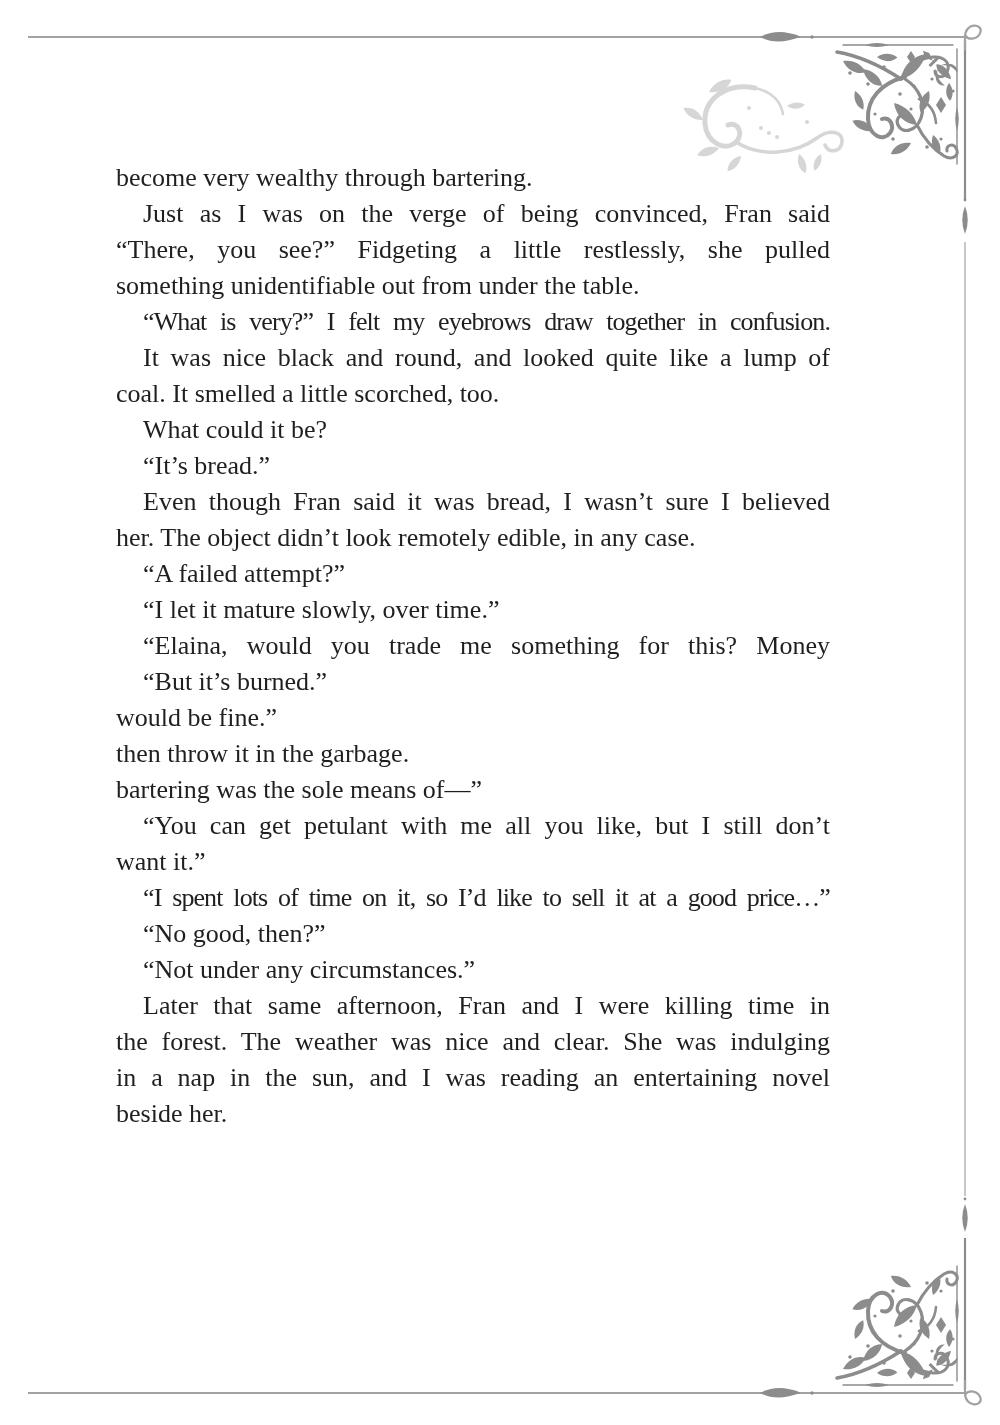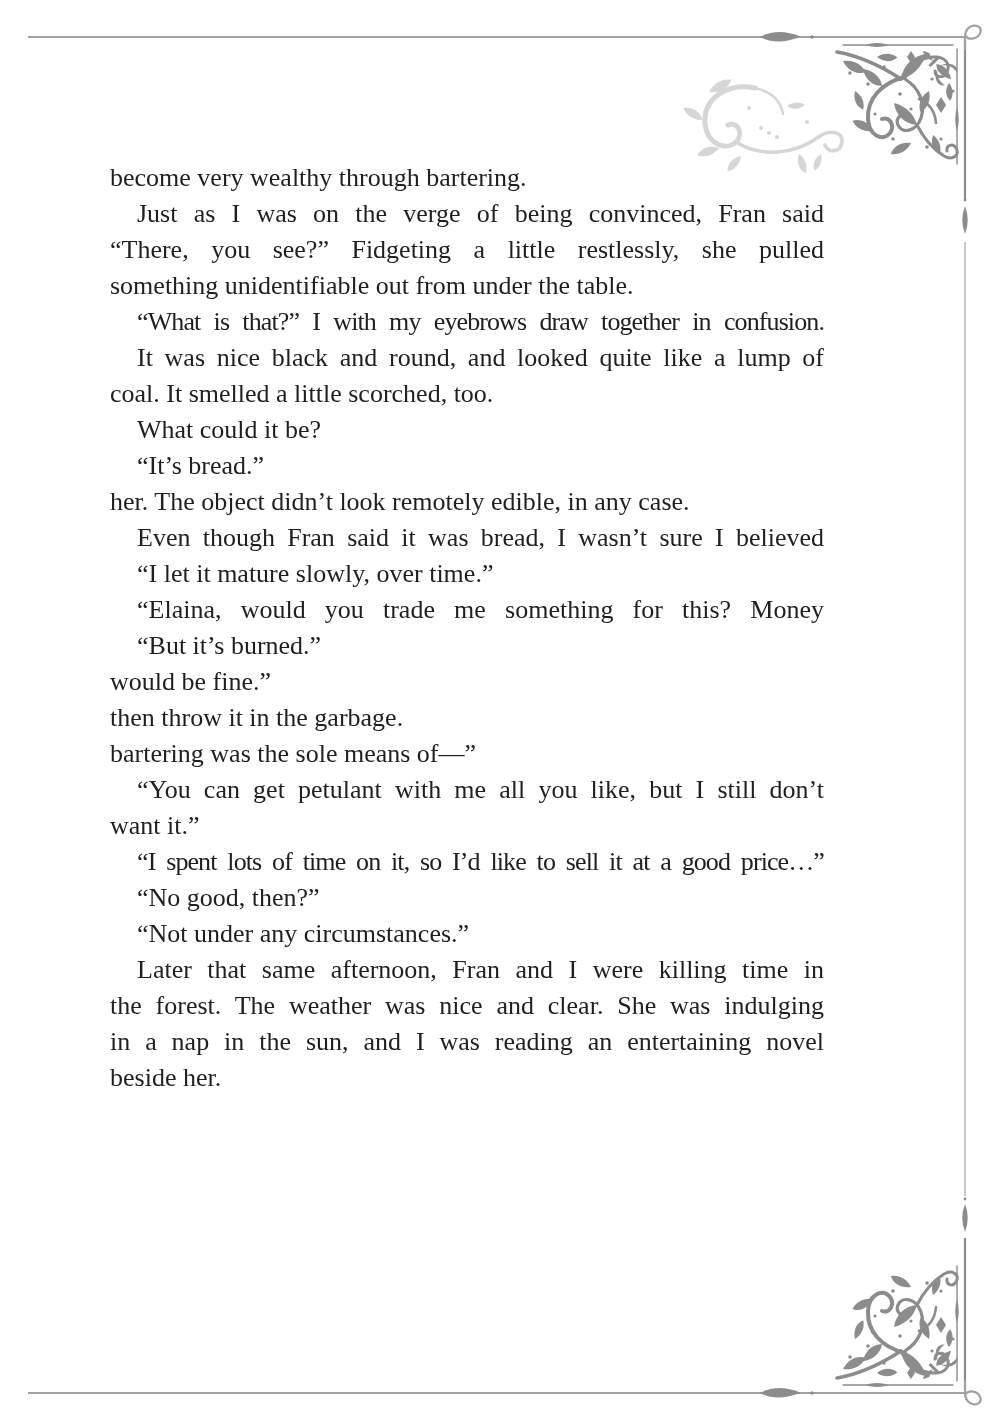--- a/index.html
+++ b/index.html
@@ -5,21 +5,21 @@
   html,body{margin:0;padding:0;}
   body{
     width:1000px;height:1425px;
     background:var(--page-bg,#ffffff);
     position:relative;overflow:hidden;
     font-family:"Liberation Serif","DejaVu Serif",serif;
   }
   .page{position:absolute;inset:0;}
   .frame-svg{position:absolute;left:0;top:0;}
   .text-block{
-    position:absolute;left:110px;top:160px;width:714px;
+    position:absolute;left:116px;top:160px;width:714px;
     font-size:26px;line-height:36px;color:var(--text-color,#1e1e1e);
   }
   .line{white-space:normal;}
   .line.ind{padding-left:27px;}
   .line.jus{text-align:justify;text-align-last:justify;}
   .line.con{letter-spacing:-0.9px;}
 </style>
 </head>
 <body>
 
@@ -124,27 +124,28 @@
 
     <use href="#cornerOrn" transform="translate(963,39)"></use>
     <use href="#cornerOrn" transform="translate(963,1391) scale(1,-1)"></use>
   </svg>
 
   <div class="text-block">
       <div class="line">become very wealthy through bartering.</div>
       <div class="line ind jus">Just as I was on the verge of being convinced, Fran said</div>
       <div class="line jus">“There, you see?” Fidgeting a little restlessly, she pulled</div>
       <div class="line">something unidentifiable out from under the table.</div>
-      <div class="line ind jus con">“What is that?” I with my eyebrows draw together in confusion.</div>
+      <div class="line ind jus con">“What is very?” I felt my eyebrows draw together in confusion.</div>
       <div class="line ind jus">It was nice black and round, and looked quite like a lump of</div>
       <div class="line">coal. It smelled a little scorched, too.</div>
       <div class="line ind">What could it be?</div>
       <div class="line ind">“It’s bread.”</div>
+      <div class="line ind jus">Even though Fran said it was bread, I wasn’t sure I believed</div>
       <div class="line">her. The object didn’t look remotely edible, in any case.</div>
-      <div class="line ind jus">Even though Fran said it was bread, I wasn’t sure I believed</div>
+      <div class="line ind">“A failed attempt?”</div>
       <div class="line ind">“I let it mature slowly, over time.”</div>
       <div class="line ind jus">“Elaina, would you trade me something for this? Money</div>
       <div class="line ind">“But it’s burned.”</div>
       <div class="line">would be fine.”</div>
       <div class="line">then throw it in the garbage.</div>
       <div class="line">bartering was the sole means of—”</div>
       <div class="line ind jus">“You can get petulant with me all you like, but I still don’t</div>
       <div class="line">want it.”</div>
       <div class="line ind jus con">“I spent lots of time on it, so I’d like to sell it at a good price…”</div>
       <div class="line ind">“No good, then?”</div>

